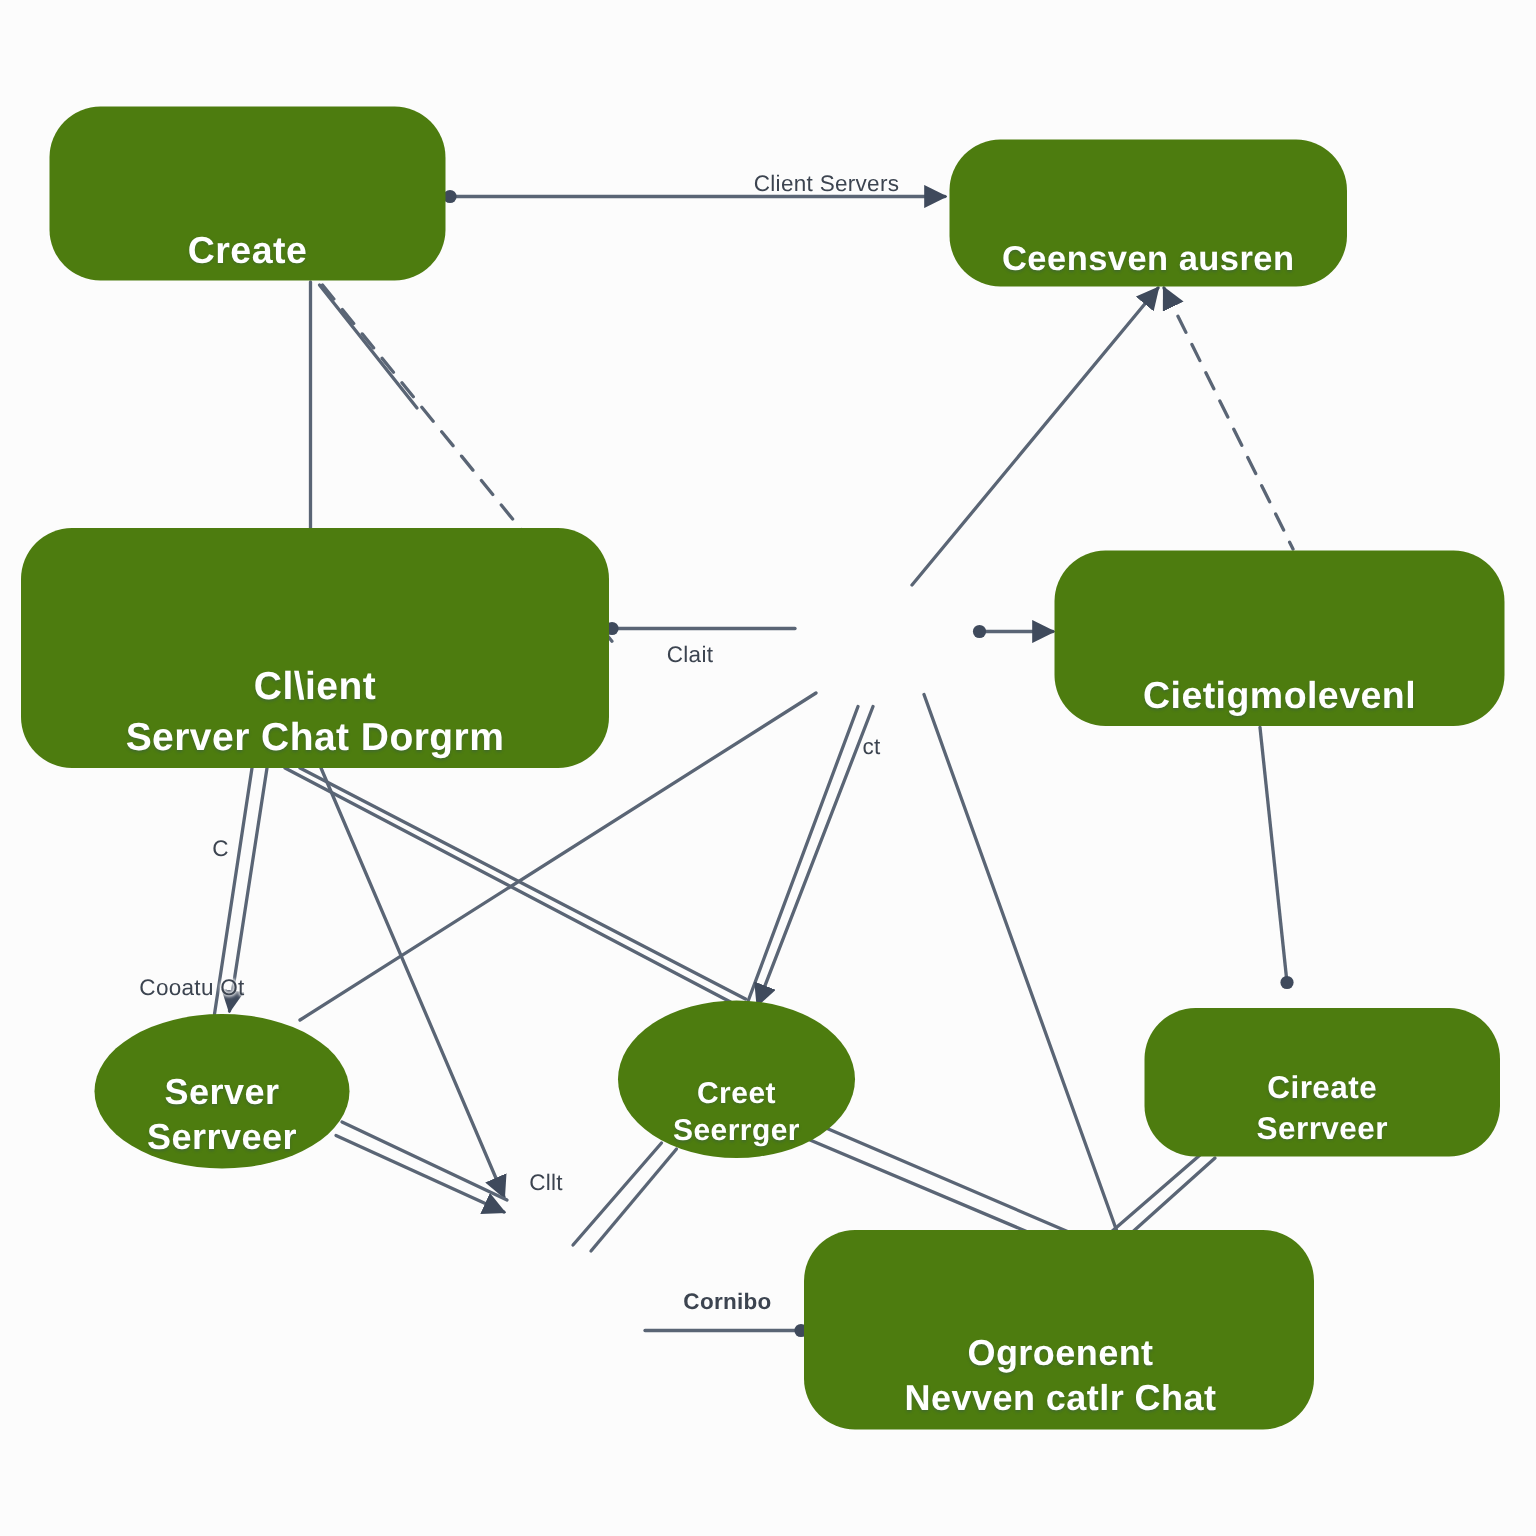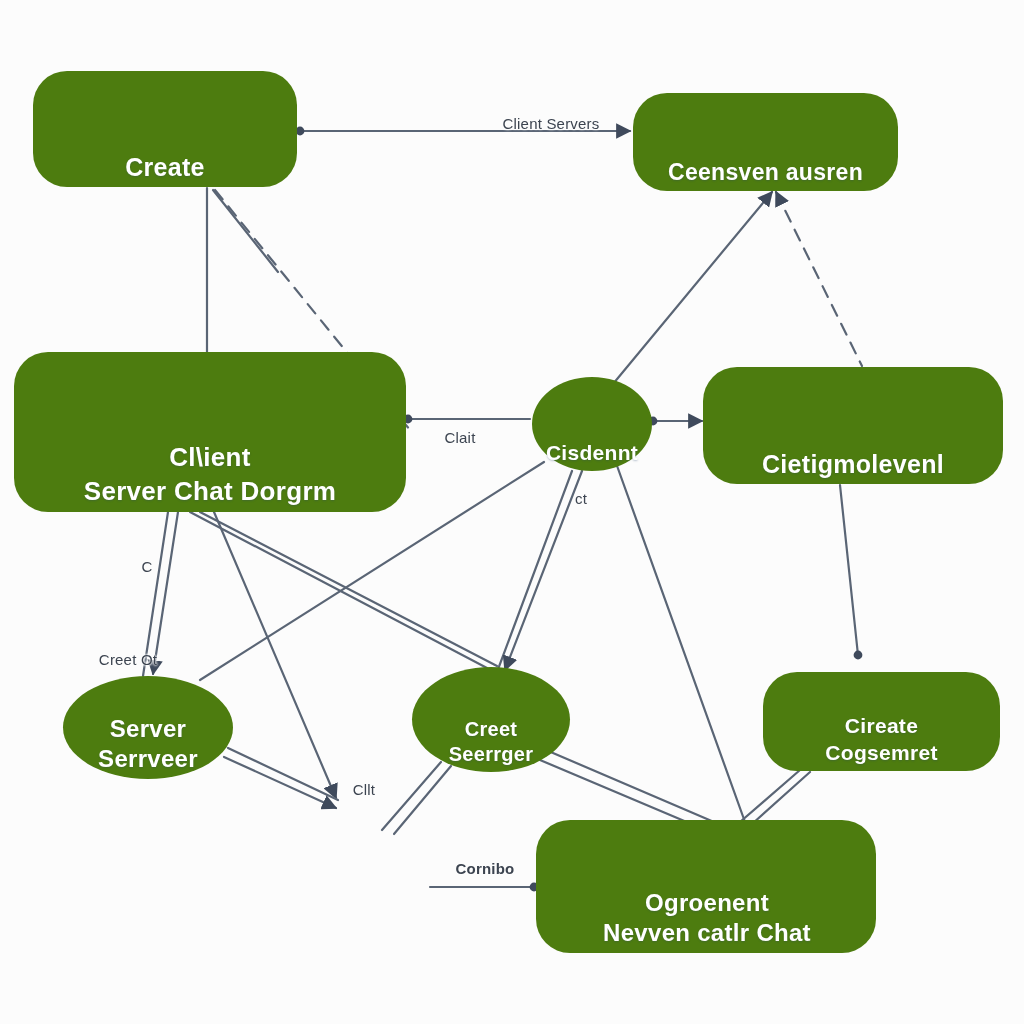--- a/index.html
+++ b/index.html
@@ -122,50 +122,47 @@
 
   <div class="node rect" style="left:633px; top:93px; width:265px; height:98px; font-size:23px;">
     <span class="node-label">Ceensven ausren</span>
   </div>
 
   <div class="node rect" style="left:14px; top:352px; width:392px; height:160px; font-size:26px;">
     <span class="node-label">Cl\ient
 Server Chat Dorgrm</span>
   </div>
 
-  <div class="node ellipse" style="left:532px; top:377px; width:120px; height:94px; font-size:21px;">
-    <span class="node-label">Cisdennt</span>
-  </div>
 
   <div class="node rect" style="left:703px; top:367px; width:300px; height:117px; font-size:25px;">
     <span class="node-label">Cietigmolevenl</span>
   </div>
 
   <div class="node ellipse" style="left:63px; top:676px; width:170px; height:103px; font-size:24px;">
     <span class="node-label">Server
 Serrveer</span>
   </div>
 
   <div class="node ellipse" style="left:412px; top:667px; width:158px; height:105px; font-size:20px;">
     <span class="node-label">Creet
 Seerrger</span>
   </div>
 
   <div class="node rect" style="left:763px; top:672px; width:237px; height:99px; font-size:21px;">
     <span class="node-label">Cireate
-Cogsemret</span>
+Serrveer</span>
   </div>
 
 
   <div class="node rect" style="left:536px; top:820px; width:340px; height:133px; font-size:24px;padding-left:12px;">
     <span class="node-label">Ogroenent
 Nevven catlr Chat</span>
   </div>
 
   <span class="edge-label" style="left:551px; top:123px;">Client Servers</span>
   <span class="edge-label" style="left:460px; top:437px;">Clait</span>
   <span class="edge-label" style="left:537px; top:498px;margin-left:44px;">ct</span>
   <span class="edge-label" style="left:147px; top:566px;">C</span>
-  <span class="edge-label" style="left:128px; top:659px;">Creet  Ot</span>
+  <span class="edge-label" style="left:128px; top:659px;">Cooatu  Ot</span>
   <span class="edge-label" style="left:364px; top:789px;">Cllt</span>
   <span class="edge-label" style="left:485px; top:868px;font-weight:bold;">Cornibo</span>
 
 </div>
 
 </body></html>

